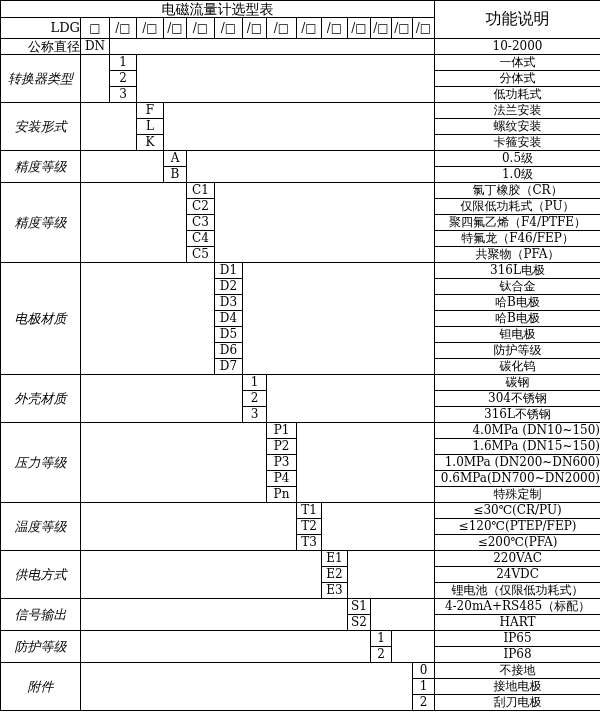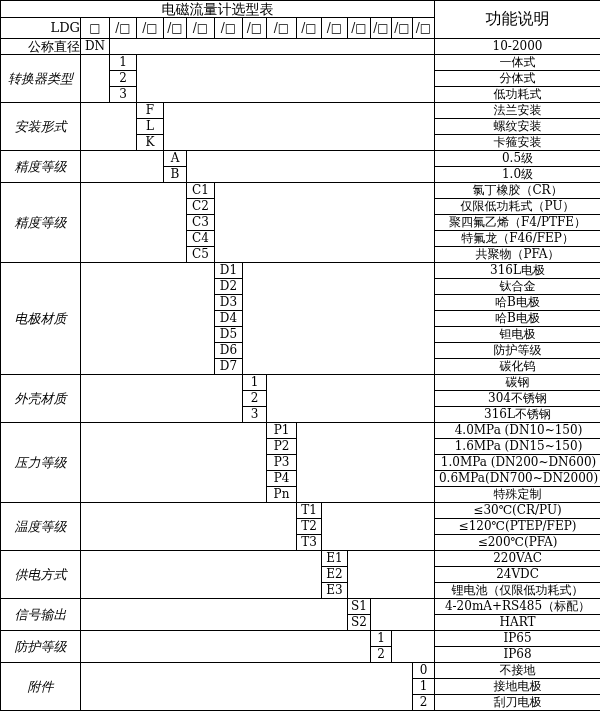--- a/index.html
+++ b/index.html
@@ -34,21 +34,21 @@
   }
   tr { height: 16px; }
   tr.title-row { height: 17px; }
   tr.model-row { height: 21px; }
   td.title-cell { font-size: 14px; }
   td.fn-header-cell { font-size: 16px; }
   td.lbl { font-size: 13px; font-style: italic; }
   td.lbl-left { text-align: right; padding-left: 8px; font-size: 13px; }
   td.code { font-size: 12px; }
   td.fn { font-size: 12px; }
-  td.fn-left { text-align: center; padding-left: 2px; }
+  td.fn-left { text-align: right; padding-left: 2px; }
   td.seg { font-size: 12px; }
 </style>
 </head>
 <body>
 
 <div id="wrap">
   <table>
     <colgroup>
       <col style="width:80px">
         <col style="width:29px">

